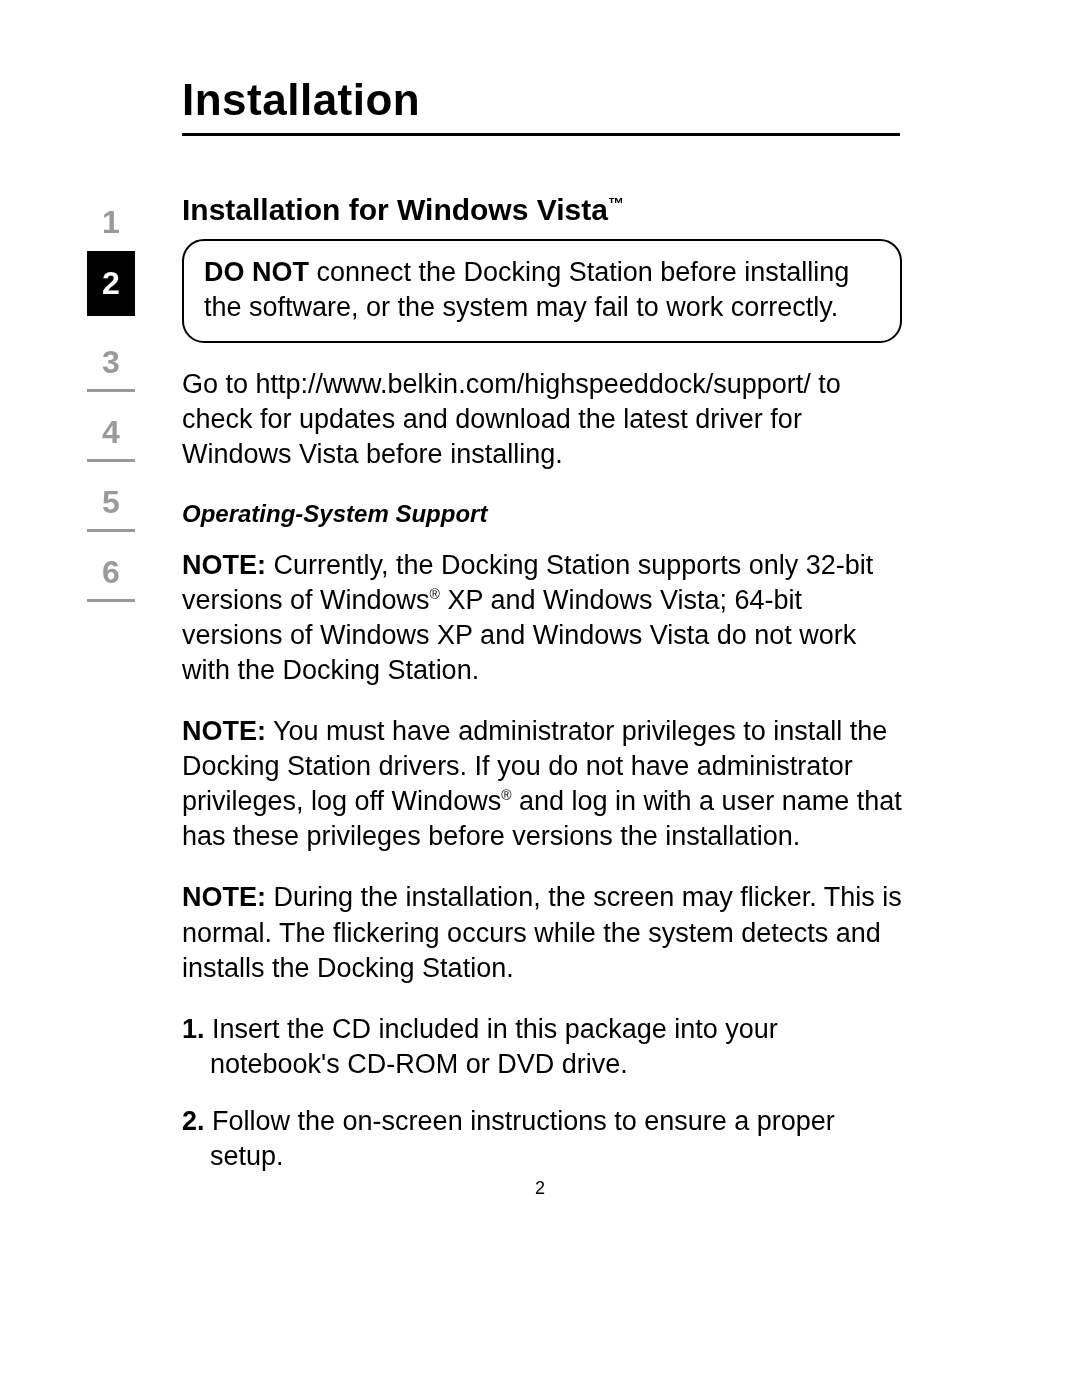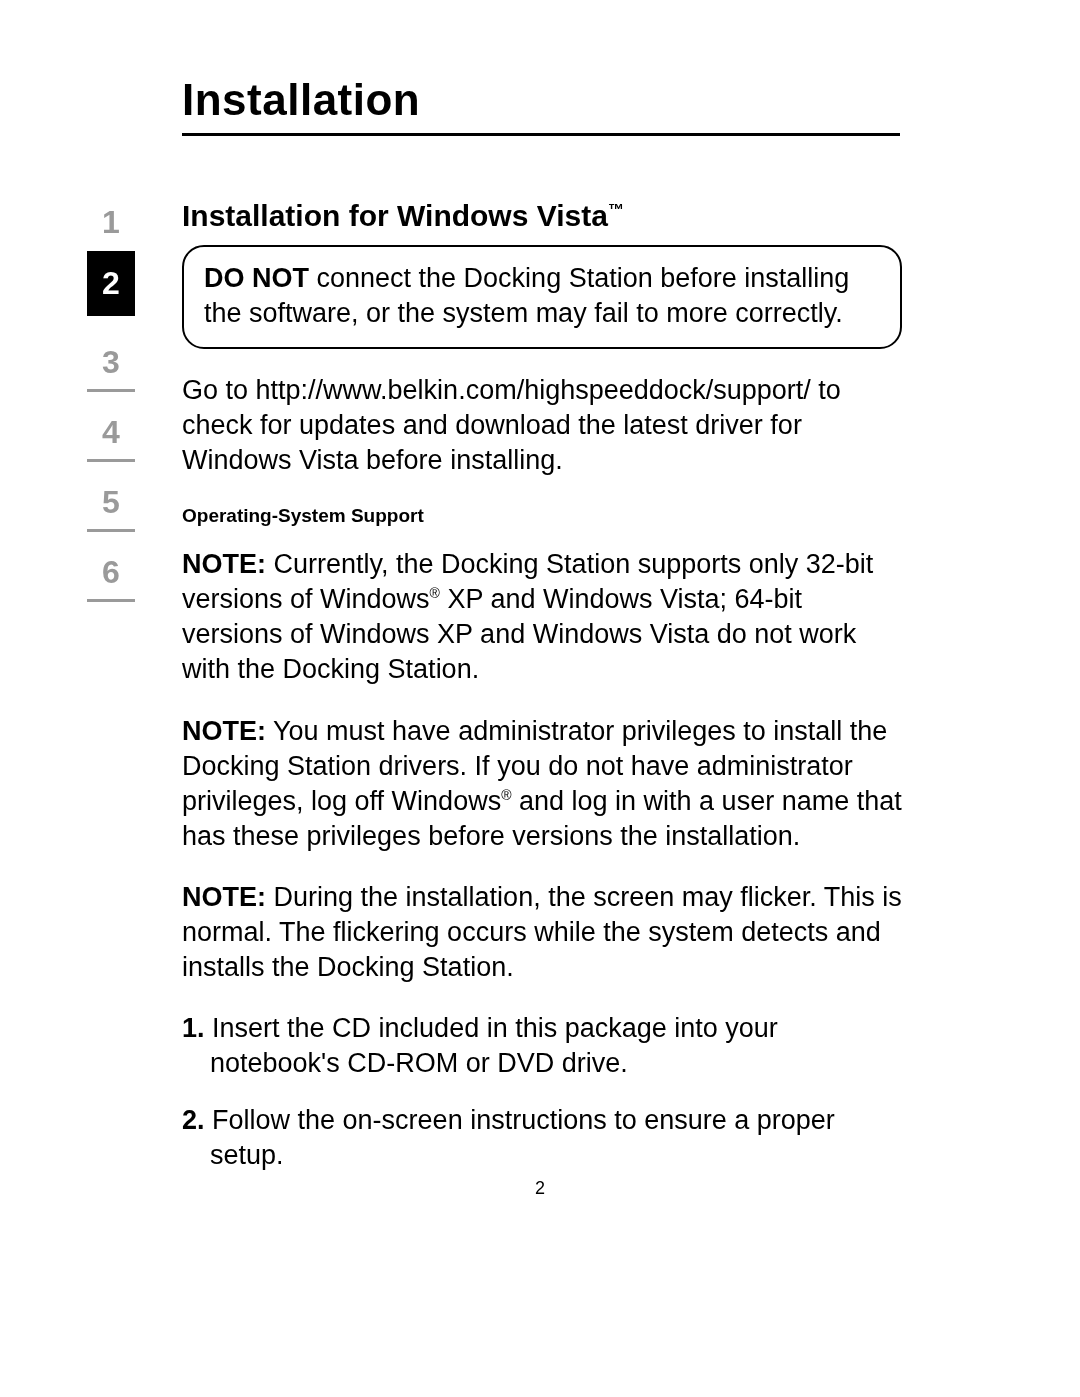--- a/index.html
+++ b/index.html
@@ -63,21 +63,21 @@
     width: 48px;
     border-bottom: 3px solid #9a9a9a;
     margin: 2px 0 16px 0;
   }
   .num.gray { padding: 6px 0; }
 
   
   .content {
     position: absolute;
     left: 182px;
-    top: 196px;
+    top: 190px;
     width: 720px;
     font-size: 27px;
     line-height: 1.30;
   }
   .subtitle {
     font-weight: bold;
     font-size: 30px;
     margin-bottom: 10px;
   }
   .tm {
@@ -102,22 +102,23 @@
     font-size: 27px;
   }
   .callout .body b { font-weight: bold; }
 
   .para {
     font-size: 27px;
     margin-bottom: 26px;
   }
   .h3 {
     font-weight: bold;
-    font-size: 19px;
+    font-size: 24px;
     margin: 4px 0 18px 0;
+    font-style: italic;
   }
   .note-label { font-weight: bold; }
 
   .step {
     font-size: 27px;
     margin-bottom: 22px;
     padding-left: 28px;
     text-indent: -28px;
   }
   .step .sn { font-weight: bold; }
@@ -168,21 +169,21 @@
   </div>
 
   <div class="content">
 
     <div class="subtitle">
       <span>Installation for Windows Vista</span><span class="tm">™</span>
     </div>
 
     <div class="callout">
       <div class="body">
-        <b>DO NOT</b><span> connect the Docking Station before installing the software, or the system may fail to more correctly.</span>
+        <b>DO NOT</b><span> connect the Docking Station before installing the software, or the system may fail to work correctly.</span>
       </div>
     </div>
 
     <div class="para">Go to http://www.belkin.com/highspeeddock/support/ to check for updates and download the latest driver for Windows Vista before installing.</div>
 
     <div class="h3">Operating-System Support</div>
 
     <div class="para">
       <span class="note-label">NOTE:</span><span> Currently, the Docking Station supports only 32-bit versions of Windows</span><span class="reg">®</span><span> XP and Windows Vista; 64-bit versions of Windows XP and Windows Vista do not work with the Docking Station.</span>
     </div>

